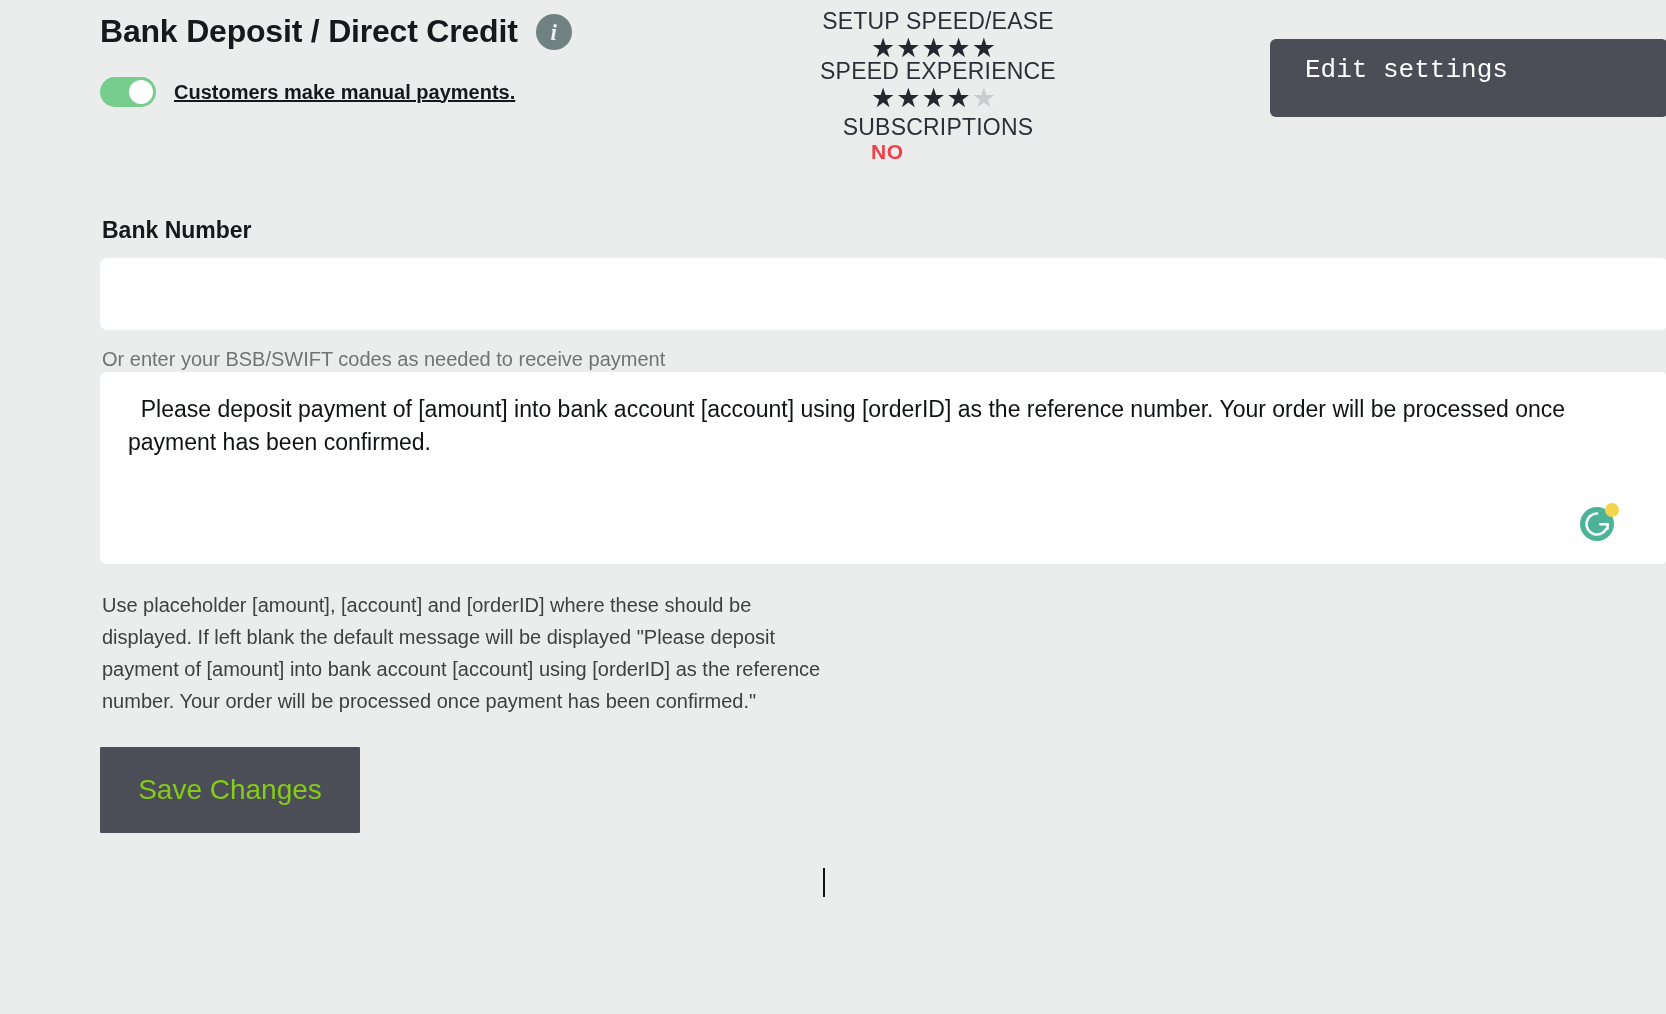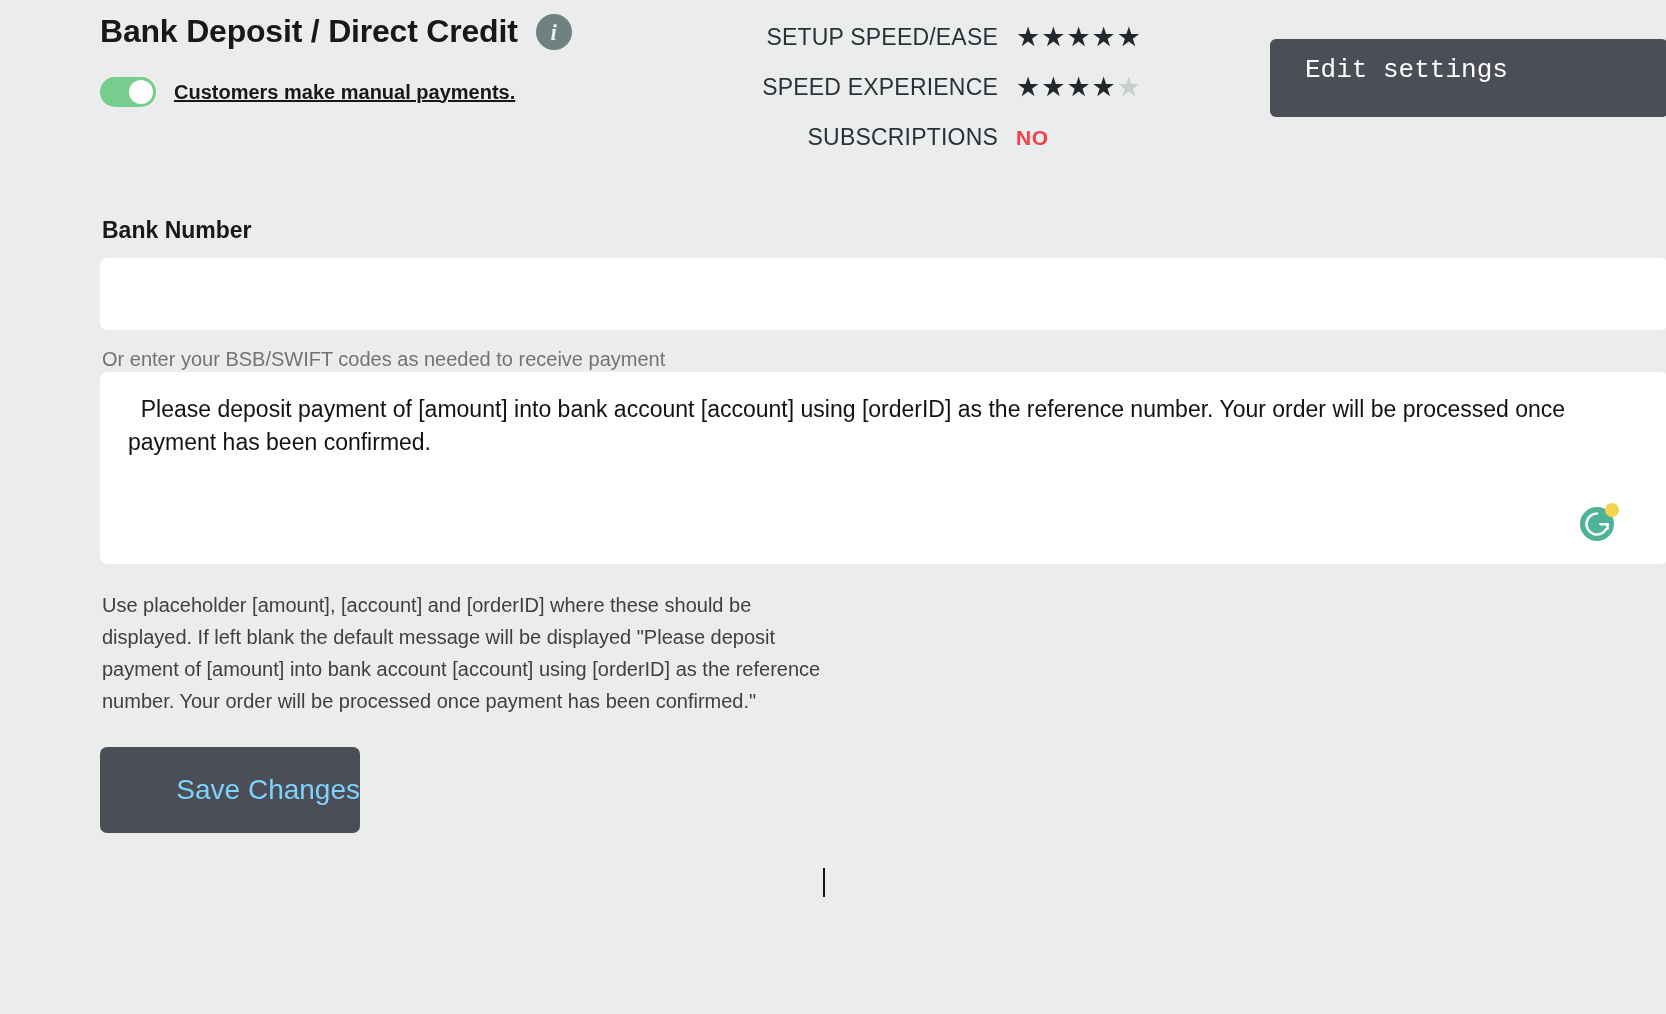--- a/index.html
+++ b/index.html
@@ -115,20 +115,21 @@
     position: absolute;
     left: 660px;
     top: 12px;
     width: 460px;
   }
   .rating-row {
     display: flex;
     align-items: center;
     justify-content: flex-end;
     height: 50px;
+    flex-direction: column;
   }
   .rating-label {
     font-size: 23px;
     color: #2b3038;
     letter-spacing: 0.2px;
     white-space: nowrap;
     font-weight: normal;
   }
   .rating-value {
     margin-left: 18px;
@@ -258,26 +259,26 @@
     margin: 25px 0 0 2px;
   }
 
   .save-button {
     display: block;
     margin: 30px 0 0 0;
     width: 260px;
     height: 86px;
     background: #4b4e57;
     border: none;
-    border-radius: 7px;
-    color: #7dd3fc;
+    border-radius: 1px;
+    color: #84cc16;
     font-family: "Liberation Sans", sans-serif;
     font-size: 28px;
     cursor: pointer;
-    text-align: right;
+    text-align: center;
     padding: 0;
   }
 </style>
 </head>
 <body>
 
 <div class="page">
 
   <div class="header">
 

